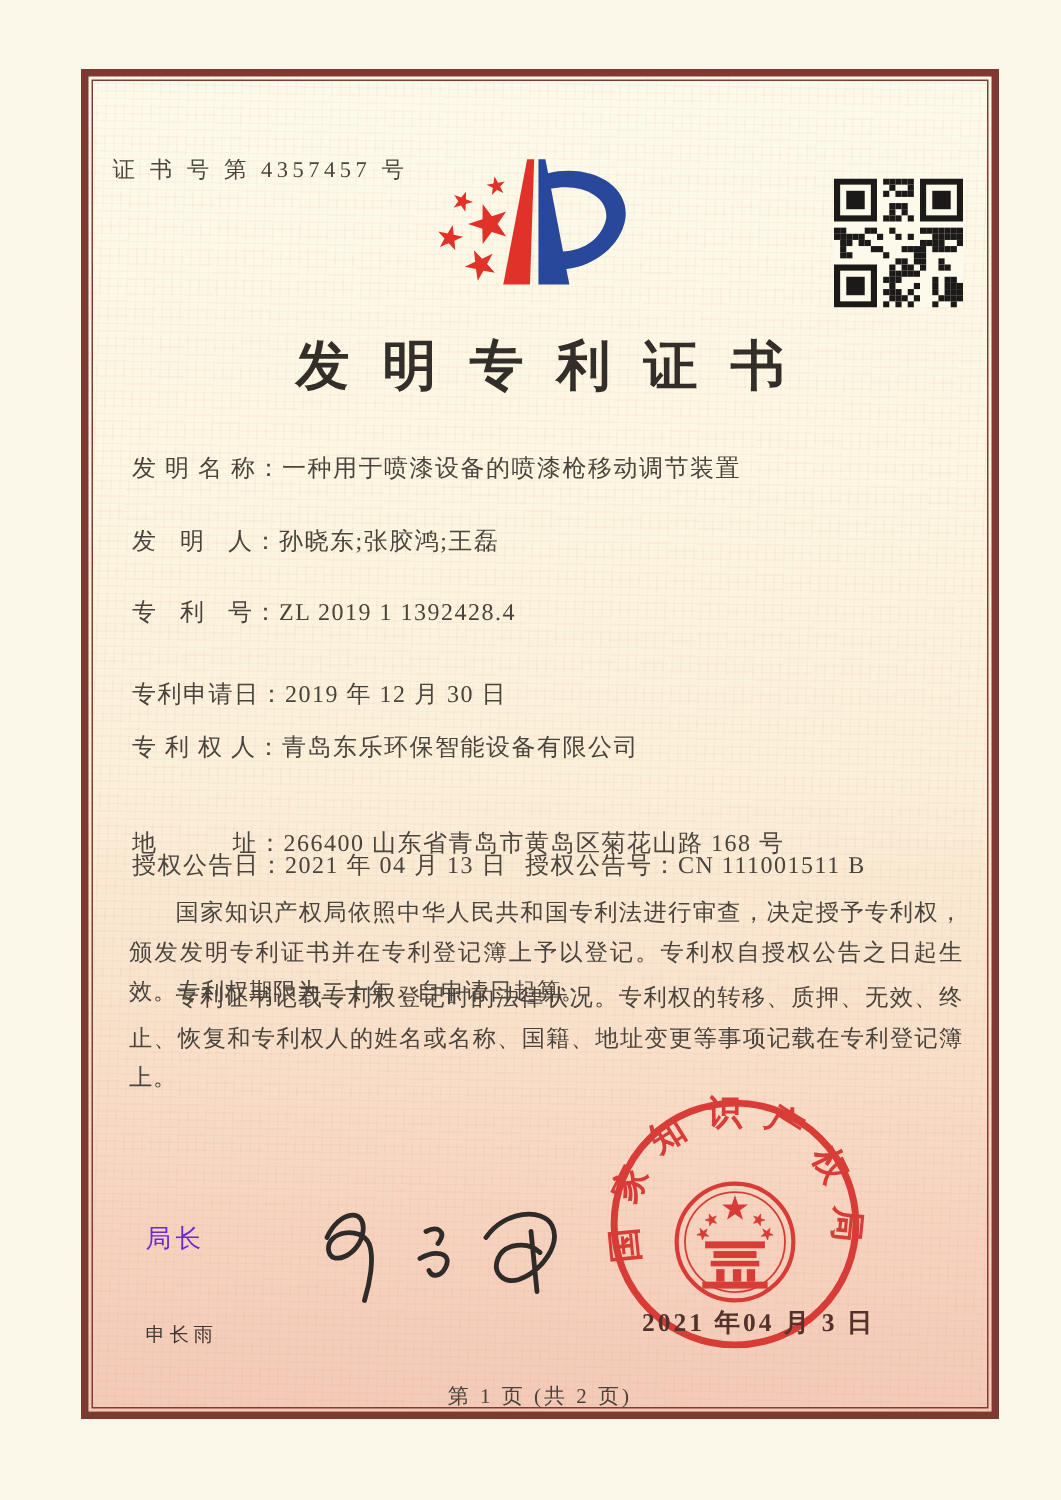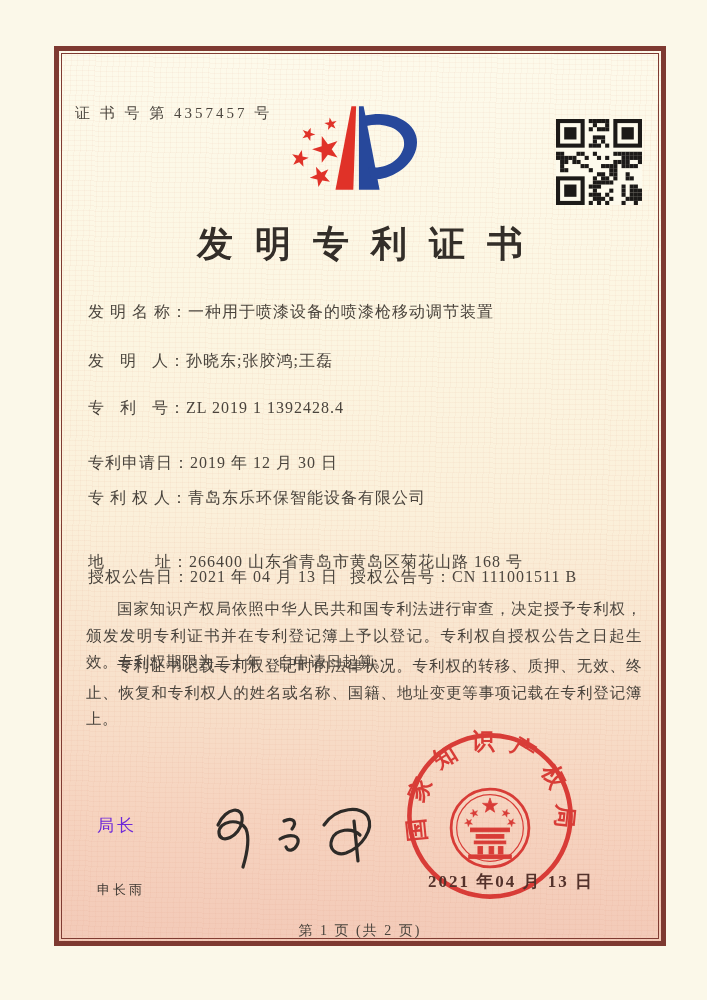--- a/index.html
+++ b/index.html
@@ -296,17 +296,17 @@
         <rect x="74" y="108" width="42" height="4"></rect>
         <rect x="80" y="115" width="30" height="4"></rect>
         <rect x="78" y="122" width="34" height="3"></rect>
         <rect x="82" y="128" width="5" height="8"></rect>
           <rect x="94" y="128" width="5" height="8"></rect>
           <rect x="104" y="128" width="5" height="8"></rect>
         <rect x="72" y="137" width="46" height="4"></rect>
       </g>
     </svg>
   </div>
-  <div class="seal-date">2021 年04 月 13 日</div>
+  <div class="seal-date">2021 年04 月 3 日</div>
 
   <div class="page-info">第 1 页 (共 2 页)</div>
 
 </div>
 
 </body></html>

